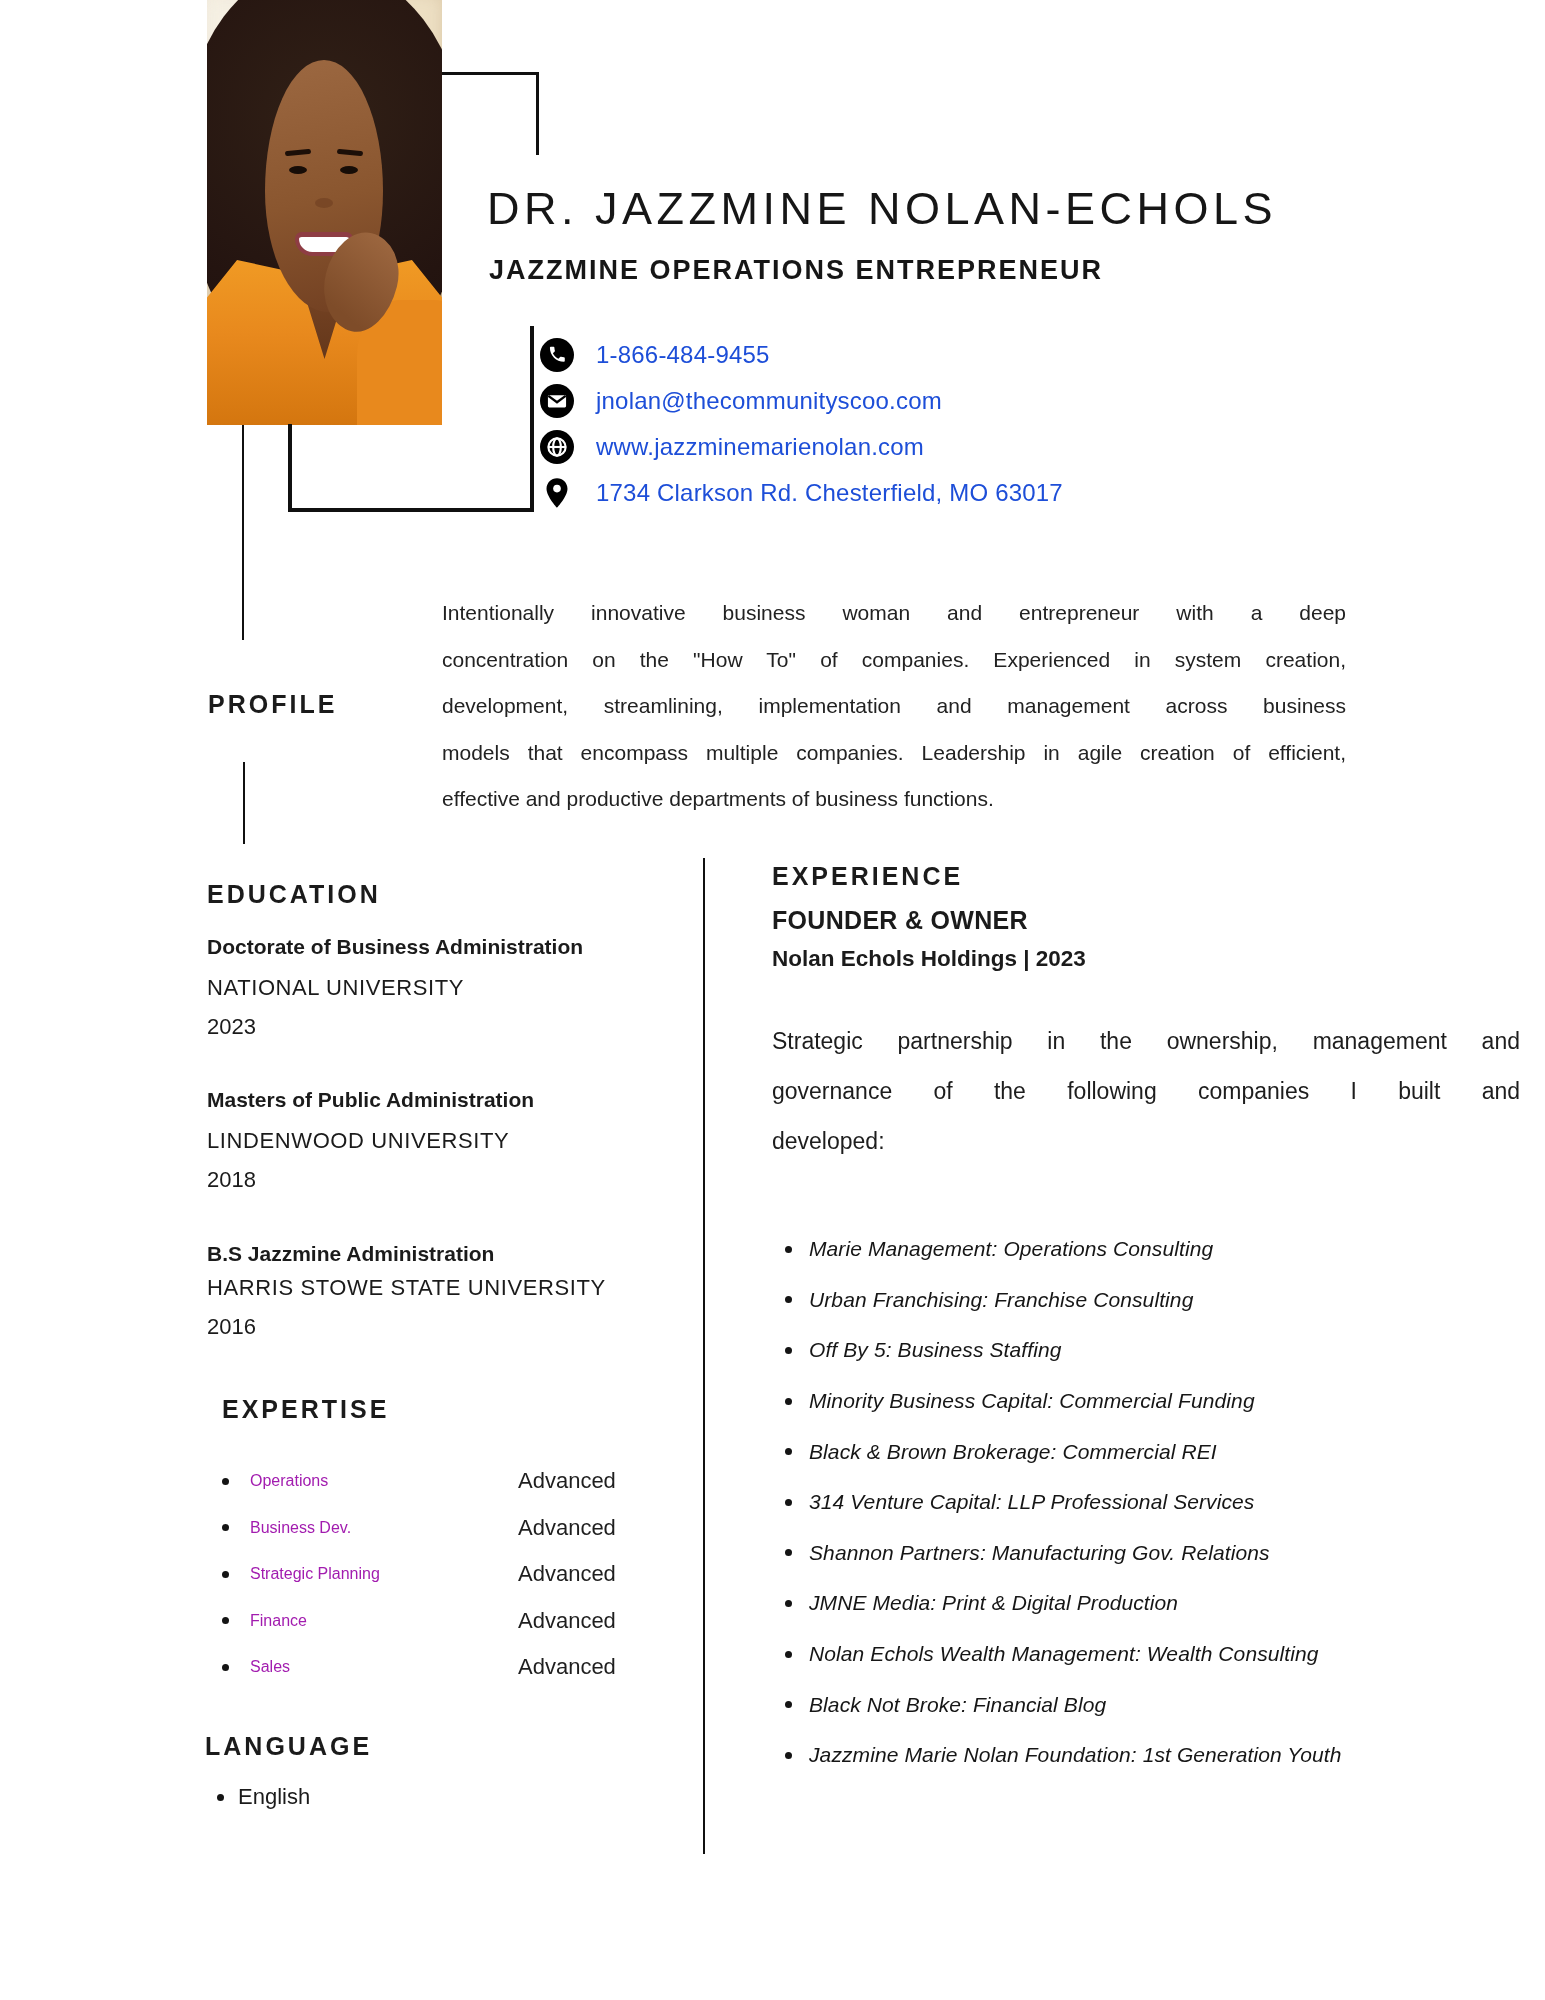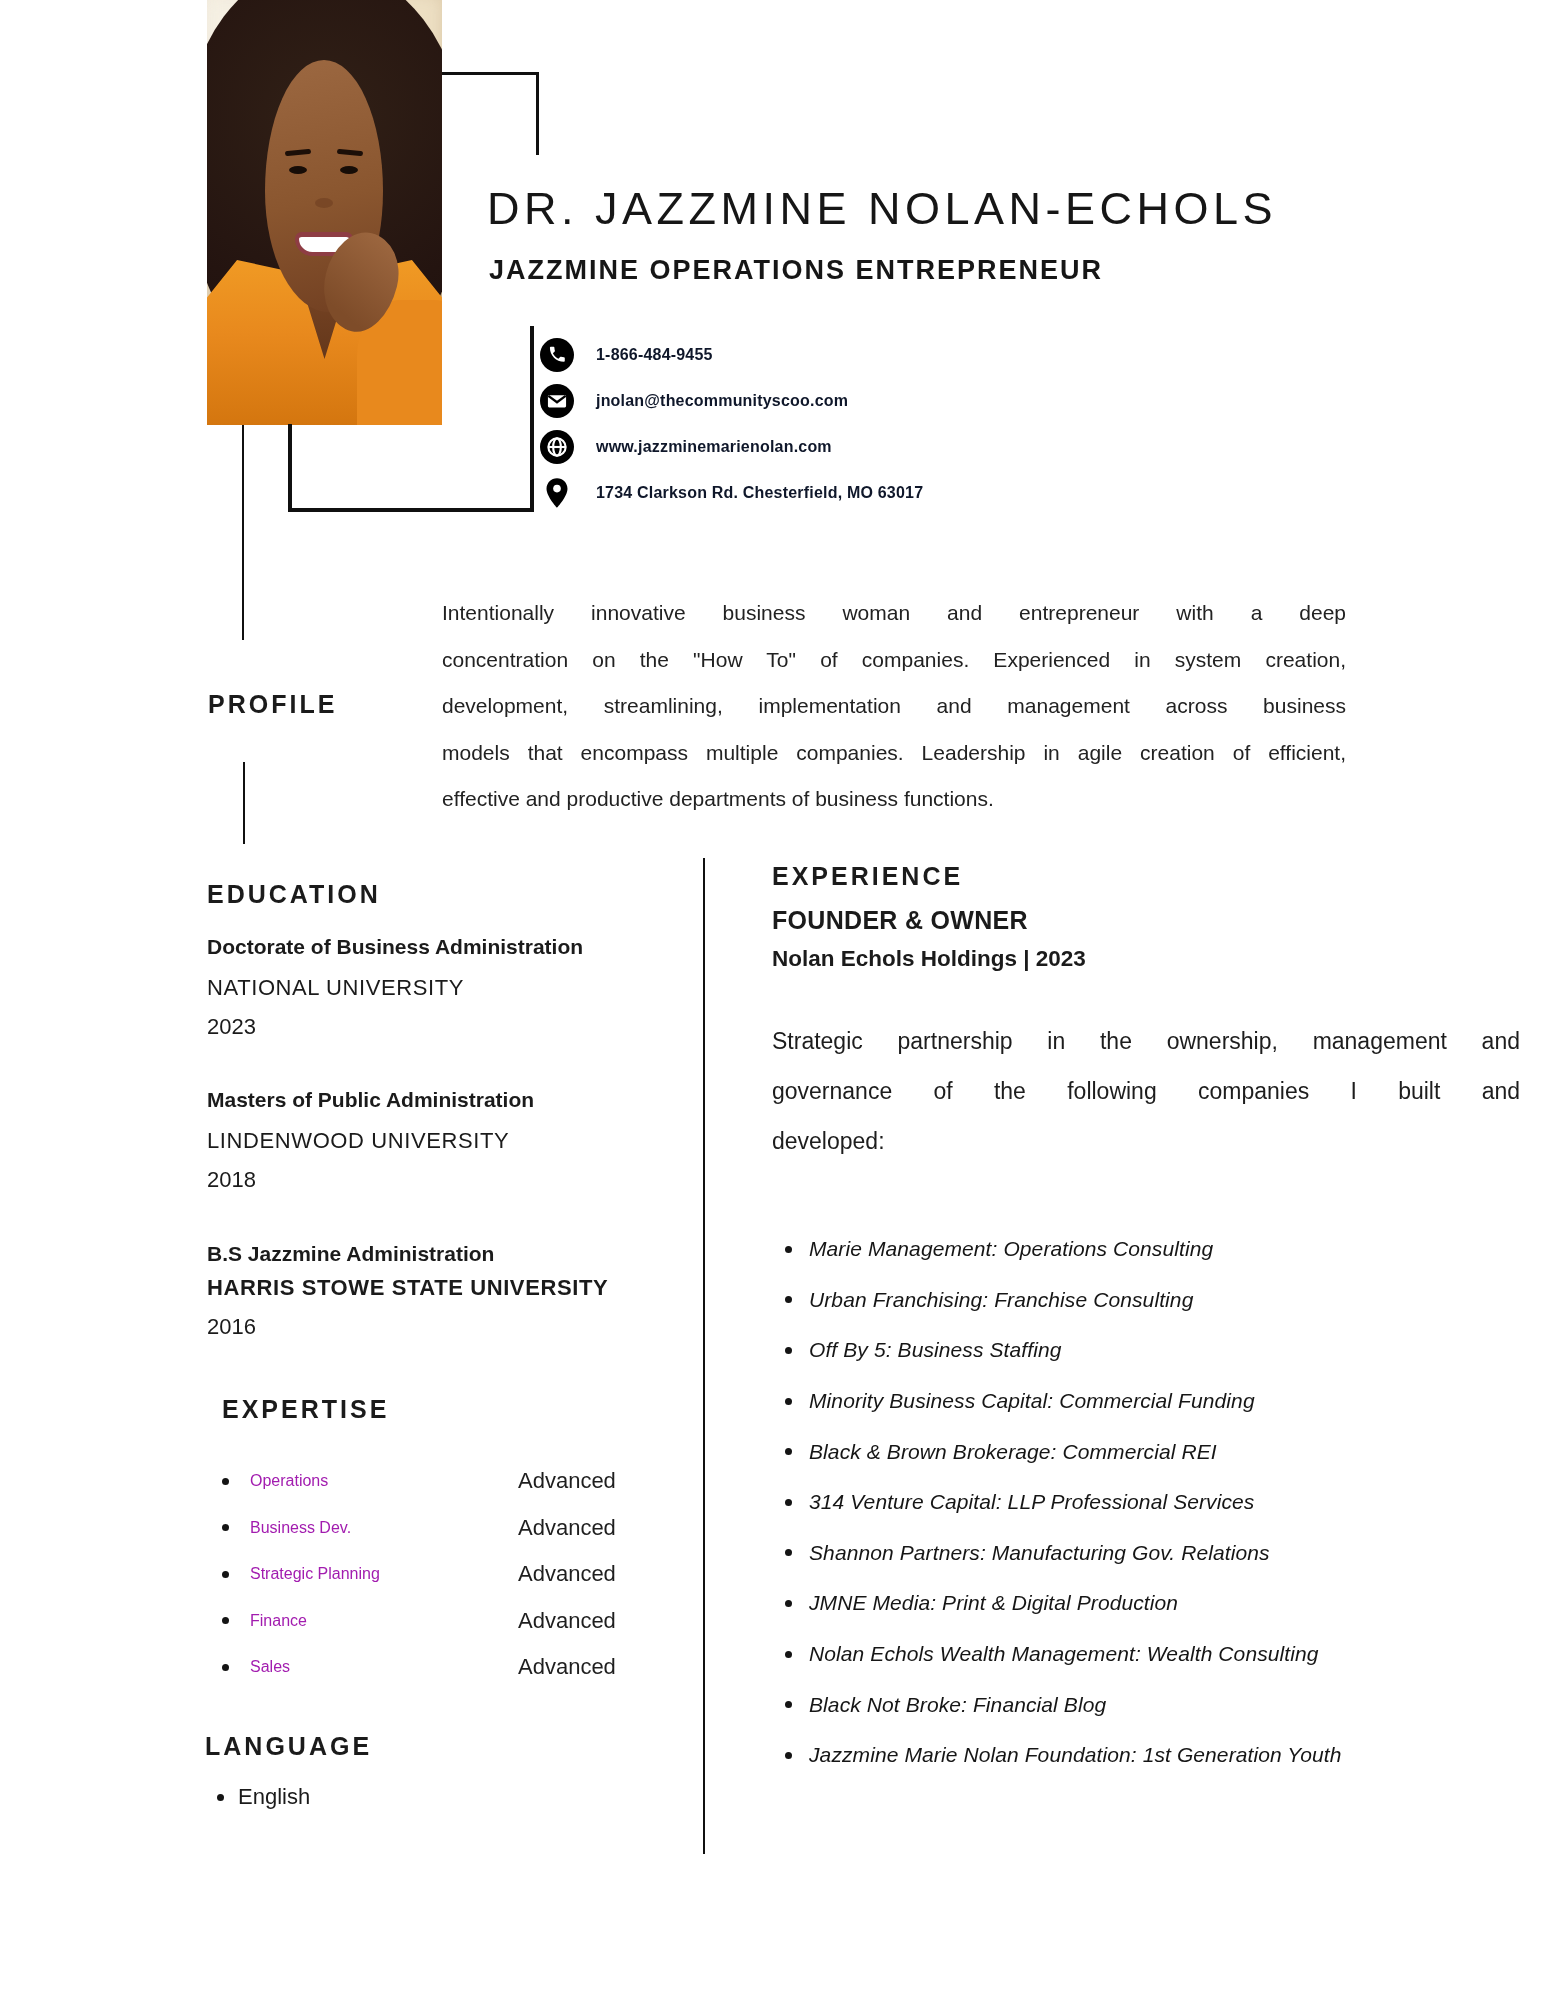--- a/index.html
+++ b/index.html
@@ -48,39 +48,39 @@
 
   
   .name { position:absolute; left:487px; top:183px; font-size:45px; font-weight:400;
           letter-spacing:4.5px; color:#161616; white-space:nowrap; }
   .subtitle { position:absolute; left:489px; top:255px; font-size:27px; font-weight:700;
               letter-spacing:2px; color:#161616; white-space:nowrap; }
 
   .contact { position:absolute; left:540px; top:332px; }
   .contact-row { display:flex; align-items:center; height:46px; }
   .contact-row svg { width:34px; height:34px; flex:0 0 34px; }
-  .contact-row .ctext { margin-left:22px; font-size:16px; color:#0f172a; letter-spacing:.2px; white-space:nowrap;font-weight:bold; }
+  .contact-row .ctext { margin-left:22px; font-size:24px; color:#1d4ed8; letter-spacing:.2px; white-space:nowrap; }
 
   
   .profile-label { position:absolute; left:208px; top:690px; font-size:25px; font-weight:800;
                    letter-spacing:4px; }
   .profile-text { position:absolute; left:442px; top:590px; width:904px; font-size:21px;
                   color:#222; }
   .profile-text .pline { height:46.5px; line-height:46.5px; text-align:justify; text-align-last:justify; white-space:normal; }
   .profile-text .pline.last { text-align:left; text-align-last:left; }
 
   
   .sec-head { font-size:25px; font-weight:800; letter-spacing:3px; white-space:nowrap; }
   .education { position:absolute; left:207px; top:880px; width:440px; }
   .edu-item { position:absolute; left:0; width:440px; }
   .edu-item .degree { font-size:21px; font-weight:700; white-space:nowrap; }
   .edu-item .school { font-size:22px; letter-spacing:.6px; margin-top:16px; white-space:nowrap; }
   .edu-item .year { font-size:22px; margin-top:13px; }
   .edu-1 { top:55px; } .edu-2 { top:208px; } .edu-3 { top:362px; }
-  .edu-3 .school { margin-top:9px;font-weight:bold; }
+  .edu-3 .school { margin-top:9px; }
 
   .expertise { position:absolute; left:222px; top:1395px; width:440px; }
   .exp-rows { position:absolute; left:0; top:63px; width:440px; }
   .exp-row { position:relative; display:flex; align-items:center; height:46.5px; }
   .dot { width:7px; height:7px; border-radius:50%; background:#141414; flex:0 0 7px; }
   .exp-row .skill { margin-left:21px; font-size:16px; color:#a21caf; }
   .exp-row .level { position:absolute; left:296px; font-size:22px; color:#1f1f1f; }
 
   .language { position:absolute; left:205px; top:1732px; width:300px; }
   .lang-row { display:flex; align-items:center; height:48px; margin-top:12px; padding-left:12px; }

